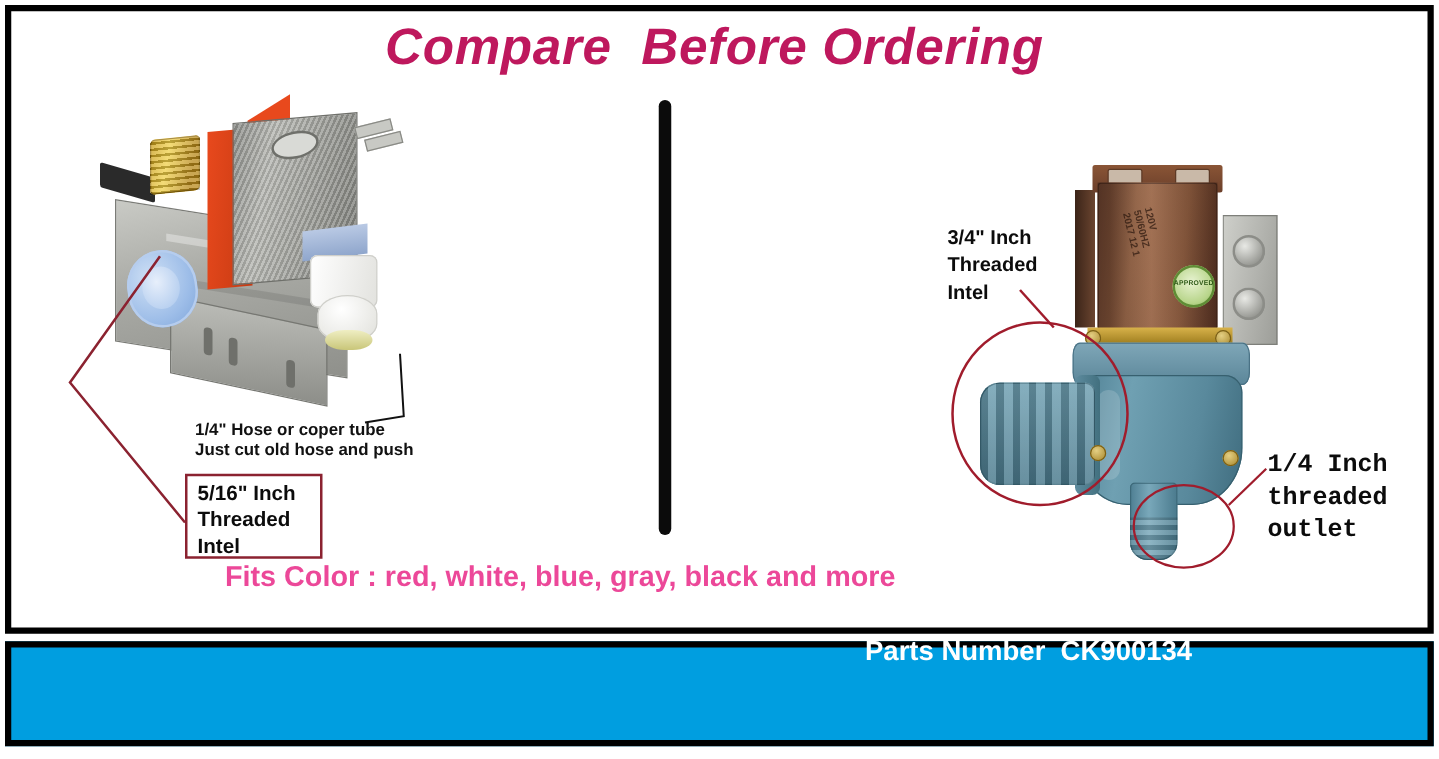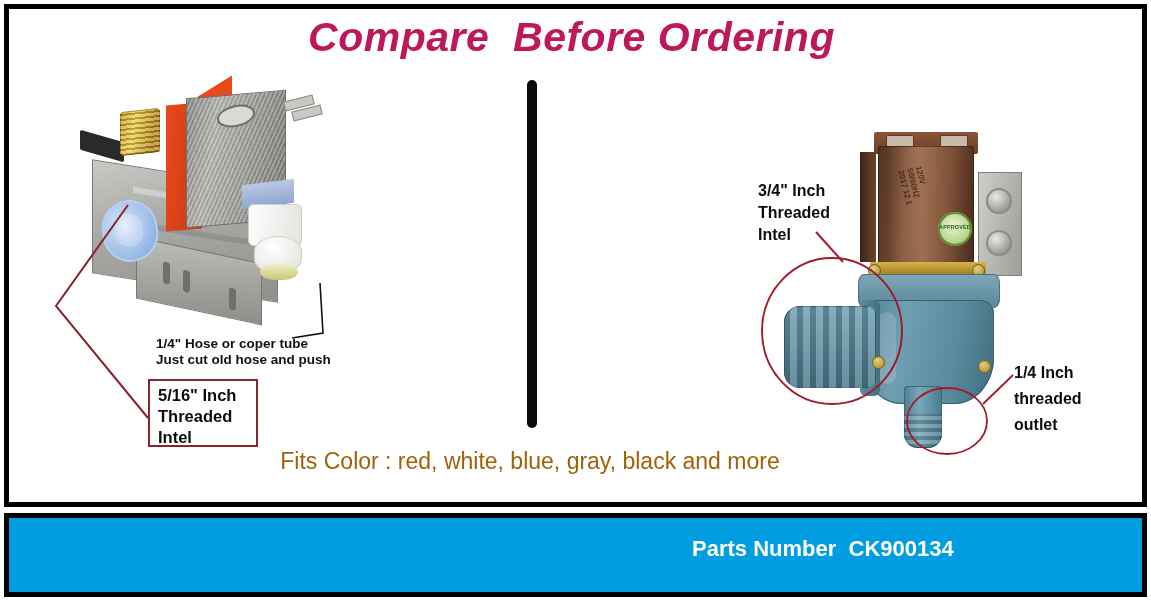--- a/index.html
+++ b/index.html
@@ -17,41 +17,41 @@
          font-size:41px;font-weight:bold;font-style:italic;color:#be185d;
          letter-spacing:.5px;white-space:pre;}
 
   
   .divider{position:absolute;left:527px;top:80px;width:10px;height:348px;
            background:#0b0b0b;border-radius:5px;}
 
   
   .note-blue{position:absolute;left:200px;top:415px;width:660px;text-align:center;
              font-size:17px;font-weight:bold;color:#3A4FA8;}
-  .note-black{position:absolute;left:180px;top:448px;width:700px;text-align:center;
-              font-size:23px;font-weight:normal;color:#a16207;}
+  .note-black{position:absolute;left:180px;top:448px;width:700px;
+              font-size:23px;font-weight:bold;color:#ec4899;}
 
   
   .lbl-hose{position:absolute;left:156px;top:336px;font-size:13.5px;font-weight:bold;
             color:#111;line-height:16px;white-space:pre-line;}
   .box-516{position:absolute;left:148px;top:379px;width:110px;height:68px;
            border:2px solid #8B2230;box-sizing:border-box;background:transparent;
            padding:4px 0 0 8px;font-size:16.5px;font-weight:bold;color:#0c0c0c;
            line-height:21px;white-space:pre-line;}
 
   
   .lbl-34{position:absolute;left:758px;top:180px;font-size:16px;font-weight:bold;
           color:#0c0c0c;line-height:22px;white-space:pre-line;}
-  .lbl-14out{position:absolute;left:1014px;top:360px;font-size:16px;font-weight:bold;
-             color:#0c0c0c;line-height:26px;white-space:pre-line;}
+  .lbl-14out{position:absolute;left:1014px;top:360px;font-size:20px;font-weight:bold;
+             color:#0c0c0c;line-height:26px;white-space:pre-line;font-family:Liberation Mono, monospace;}
 
   
   .pn-left{position:absolute;left:108px;top:538px;font-size:22px;font-weight:bold;
            color:#ffffff;white-space:pre;}
-  .pn-right{position:absolute;left:692px;top:536px;font-size:22px;font-weight:bold;
+  .pn-right{position:absolute;left:692px;top:508px;font-size:22px;font-weight:bold;
             color:#ffffff;white-space:pre;}
 
   
   .overlay{position:absolute;left:0;top:0;width:1151px;height:607px;pointer-events:none;}
 
   
   .valveL{position:absolute;left:70px;top:78px;width:270px;height:272px;}
   .vL-coil{position:absolute;left:116px;top:16px;width:98px;height:128px;
            background:linear-gradient(100deg,#8e8f8b 0%,#b8b9b4 28%,#9fa09b 60%,#7e7f7a 100%);
            transform:skewY(-5deg);border:1px solid #6e6f6a;}

